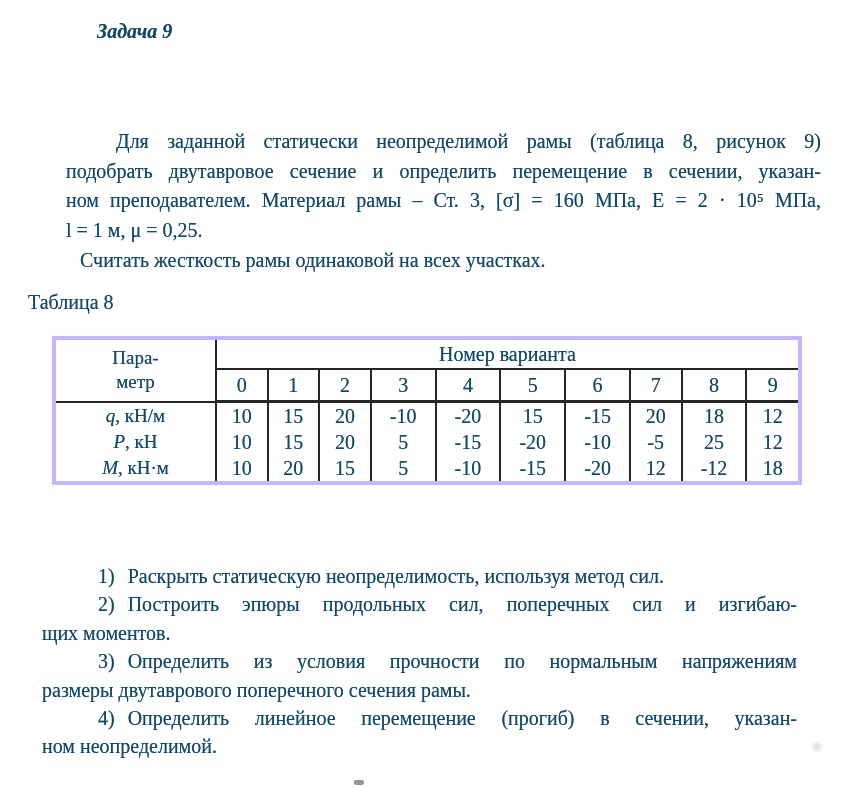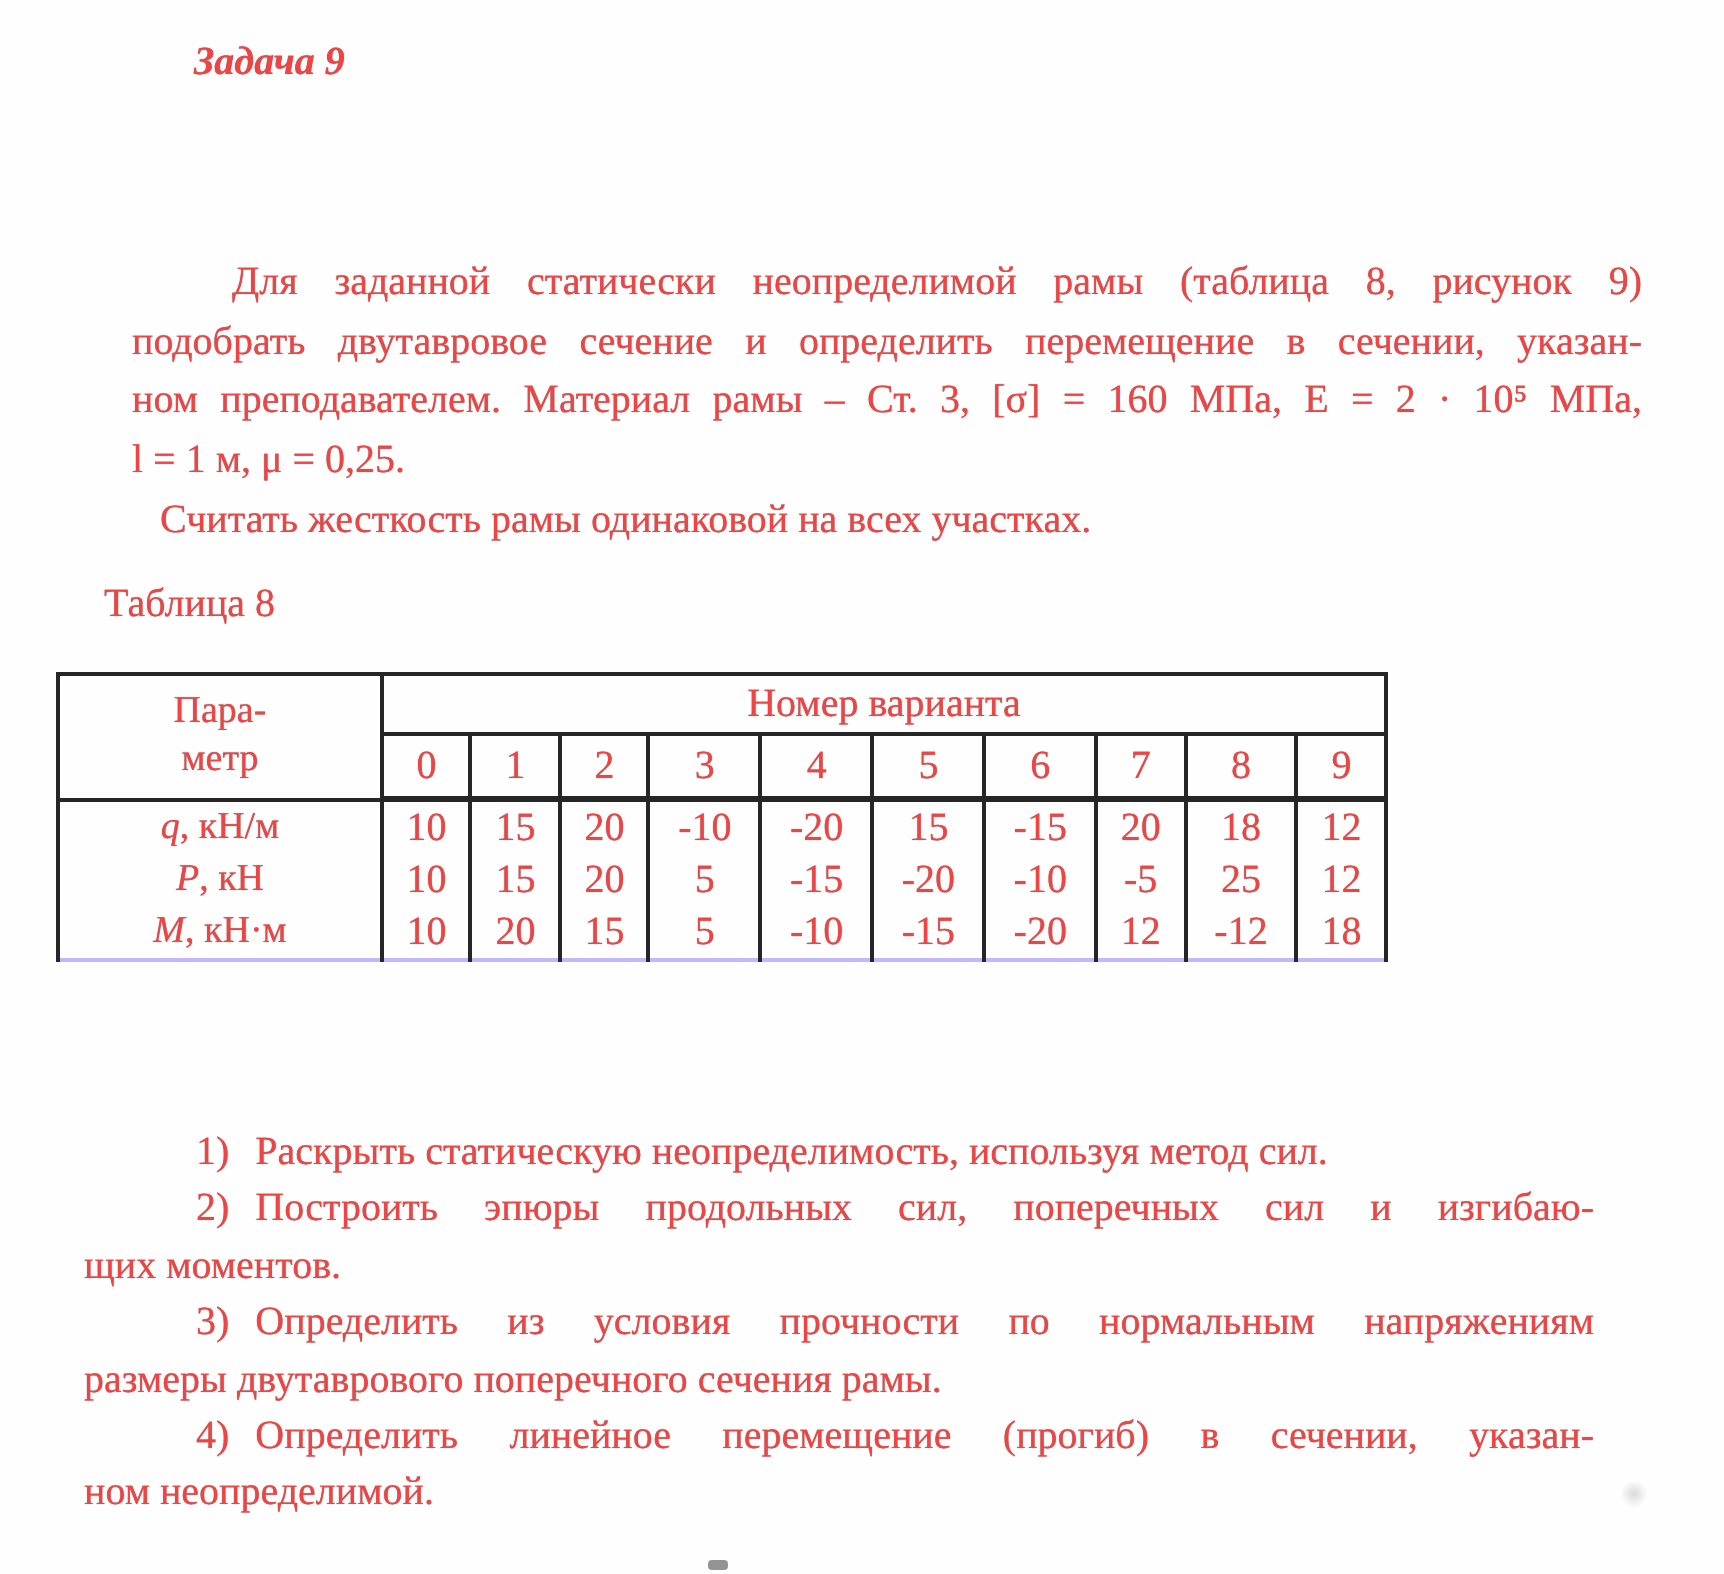--- a/index.html
+++ b/index.html
@@ -1,21 +1,21 @@
 <!DOCTYPE html>
 <html lang="ru"><head>
 <meta charset="utf-8">
 <style>
   html, body { margin: 0; padding: 0; background: #ffffff; }
   .page {
     position: relative;
     width: 862px;
     height: 787px;
     background: #fefefe;
-    color: #ef4444;
+    color: #0c4a6e;
     font-family: "Liberation Serif", "DejaVu Serif", serif;
     font-size: 20px;
     overflow: hidden;
     text-shadow: 0 0 0.5px rgba(10,10,10,0.55);
   }
   .problem-label {
     position: absolute; left: 97px; top: 20px;
     font-weight: bold; font-style: italic; font-size: 20px;
   }
   .doc-title {
@@ -25,25 +25,25 @@
     letter-spacing: 0.2px;
   }
   .intro { position: absolute; left: 42px; top: 127px; width: 755px; margin-left: 24px; }
   .iline { line-height: 29.5px; }
   .indent { text-indent: 50px; }
   .just { text-align: justify; text-align-last: justify; }
   .note {
     position: absolute; left: 80px; top: 246px; width: 717px;
     line-height: 29.5px;
   }
-  .table-caption { position: absolute; left: 52px; top: 288px; line-height: 29px; }
+  .table-caption { position: absolute; left: 28px; top: 288px; line-height: 29px; }
   table.data-table {
-    position: absolute; left: 28px; top: 336px; width: 666px;
+    position: absolute; left: 52px; top: 336px; width: 750px;
     border-collapse: collapse;
-    border: 2px solid #c4b5fd;
+    border: 4px solid #c4b5fd;
     font-size: 20px;
   }
   table.data-table th, table.data-table td {
     border: 2px solid #262626;
     font-weight: normal;
     text-align: center;
     padding: 0 2px;
   }
   table.data-table col.param-col { width: 162px; }
   th.param-cell { font-size: 19px; line-height: 24px; padding: 4px 2px; }

